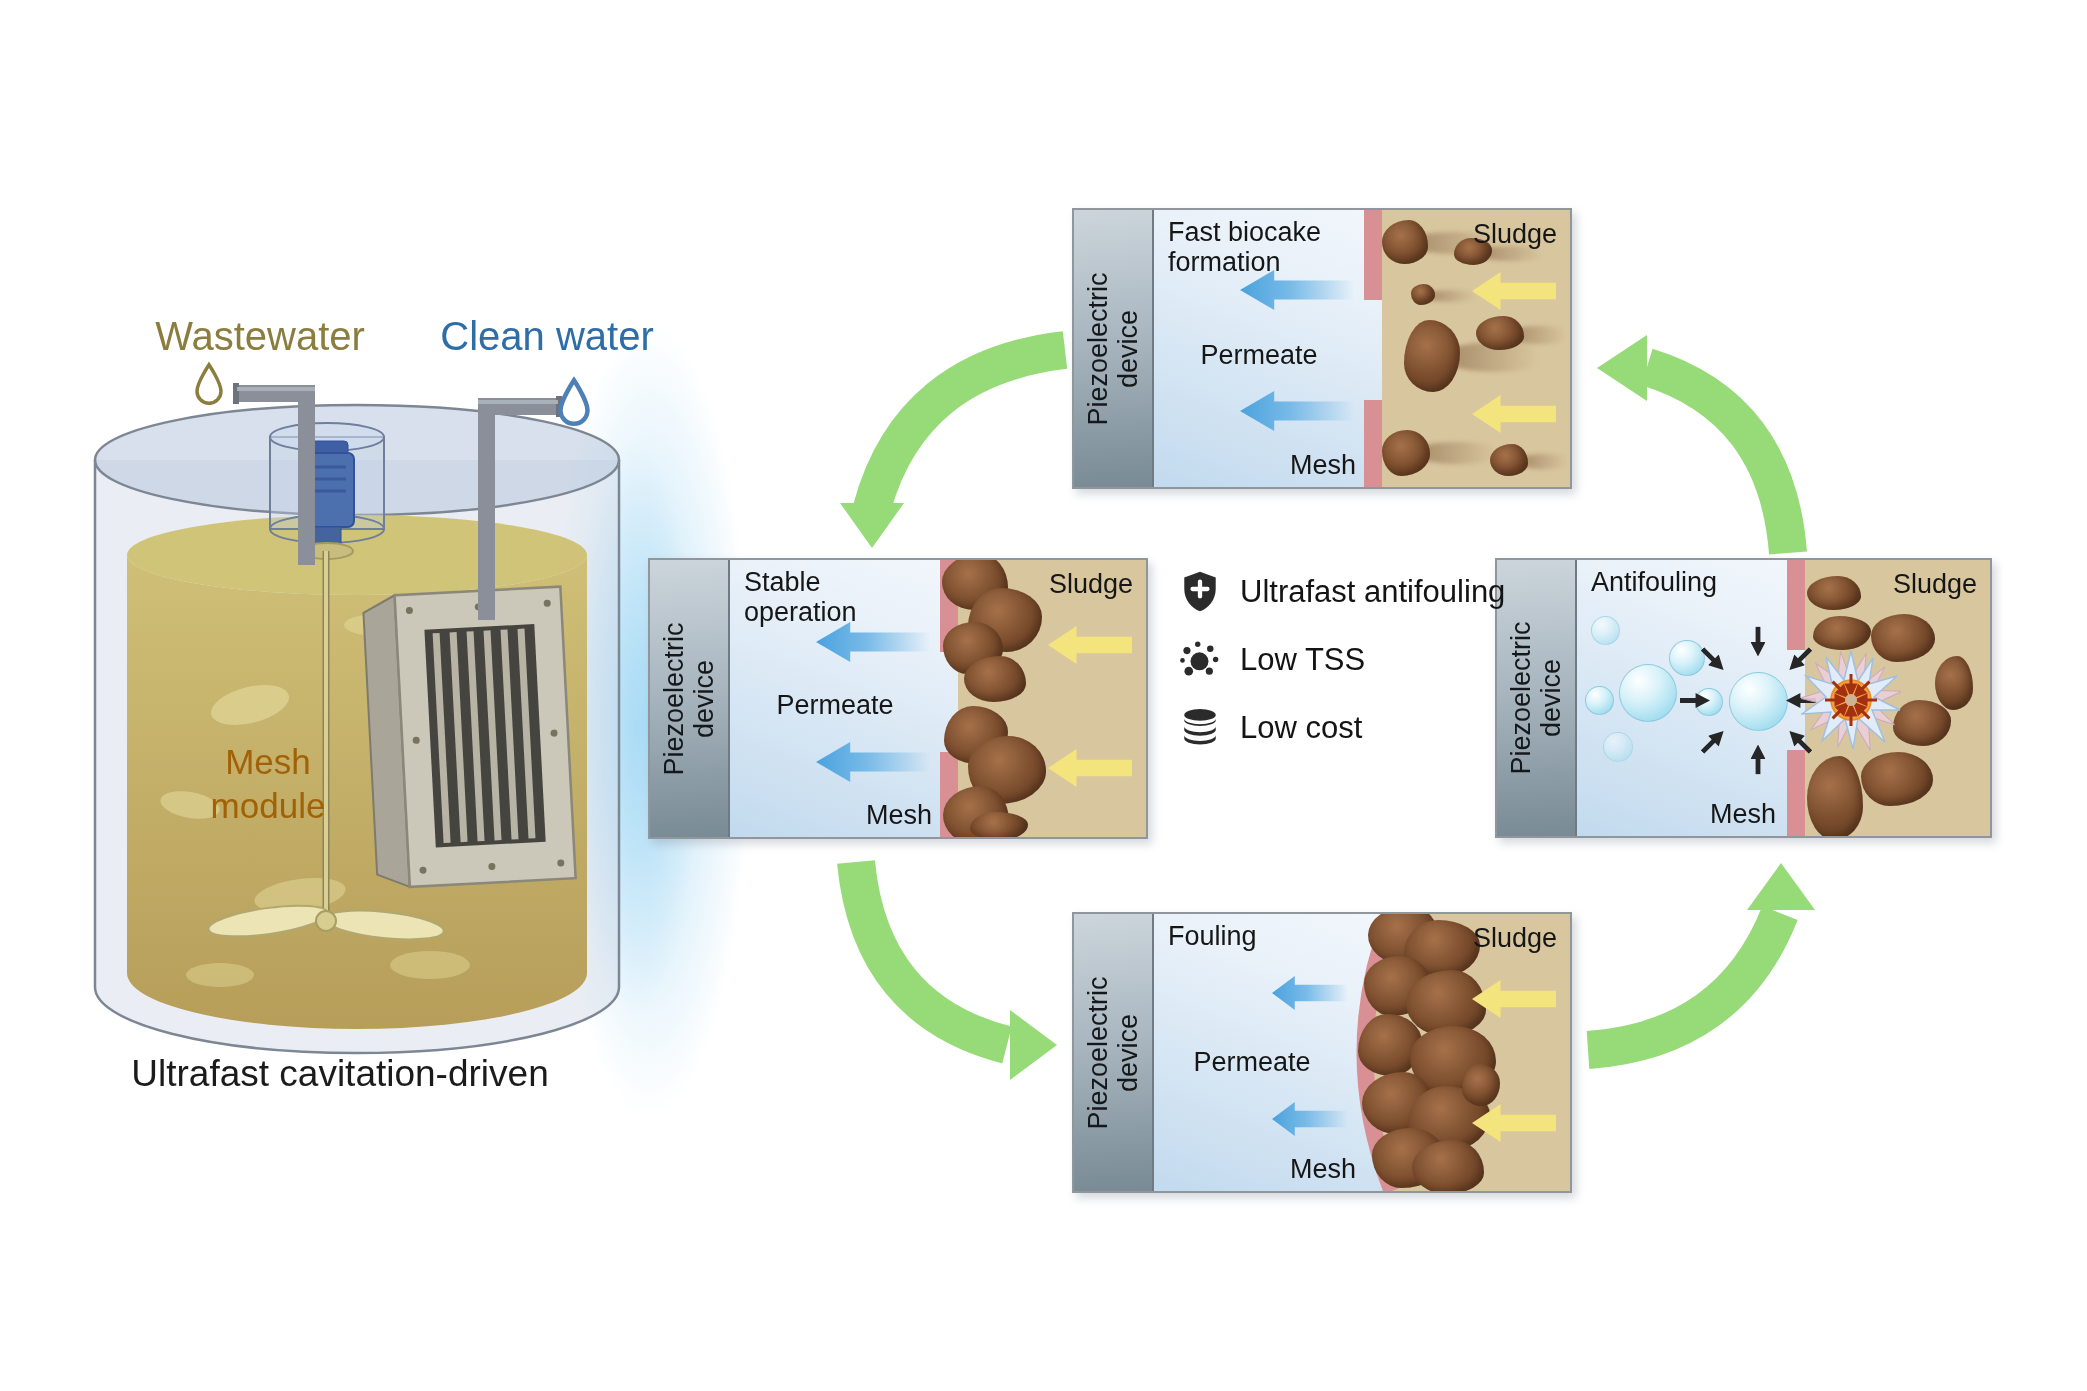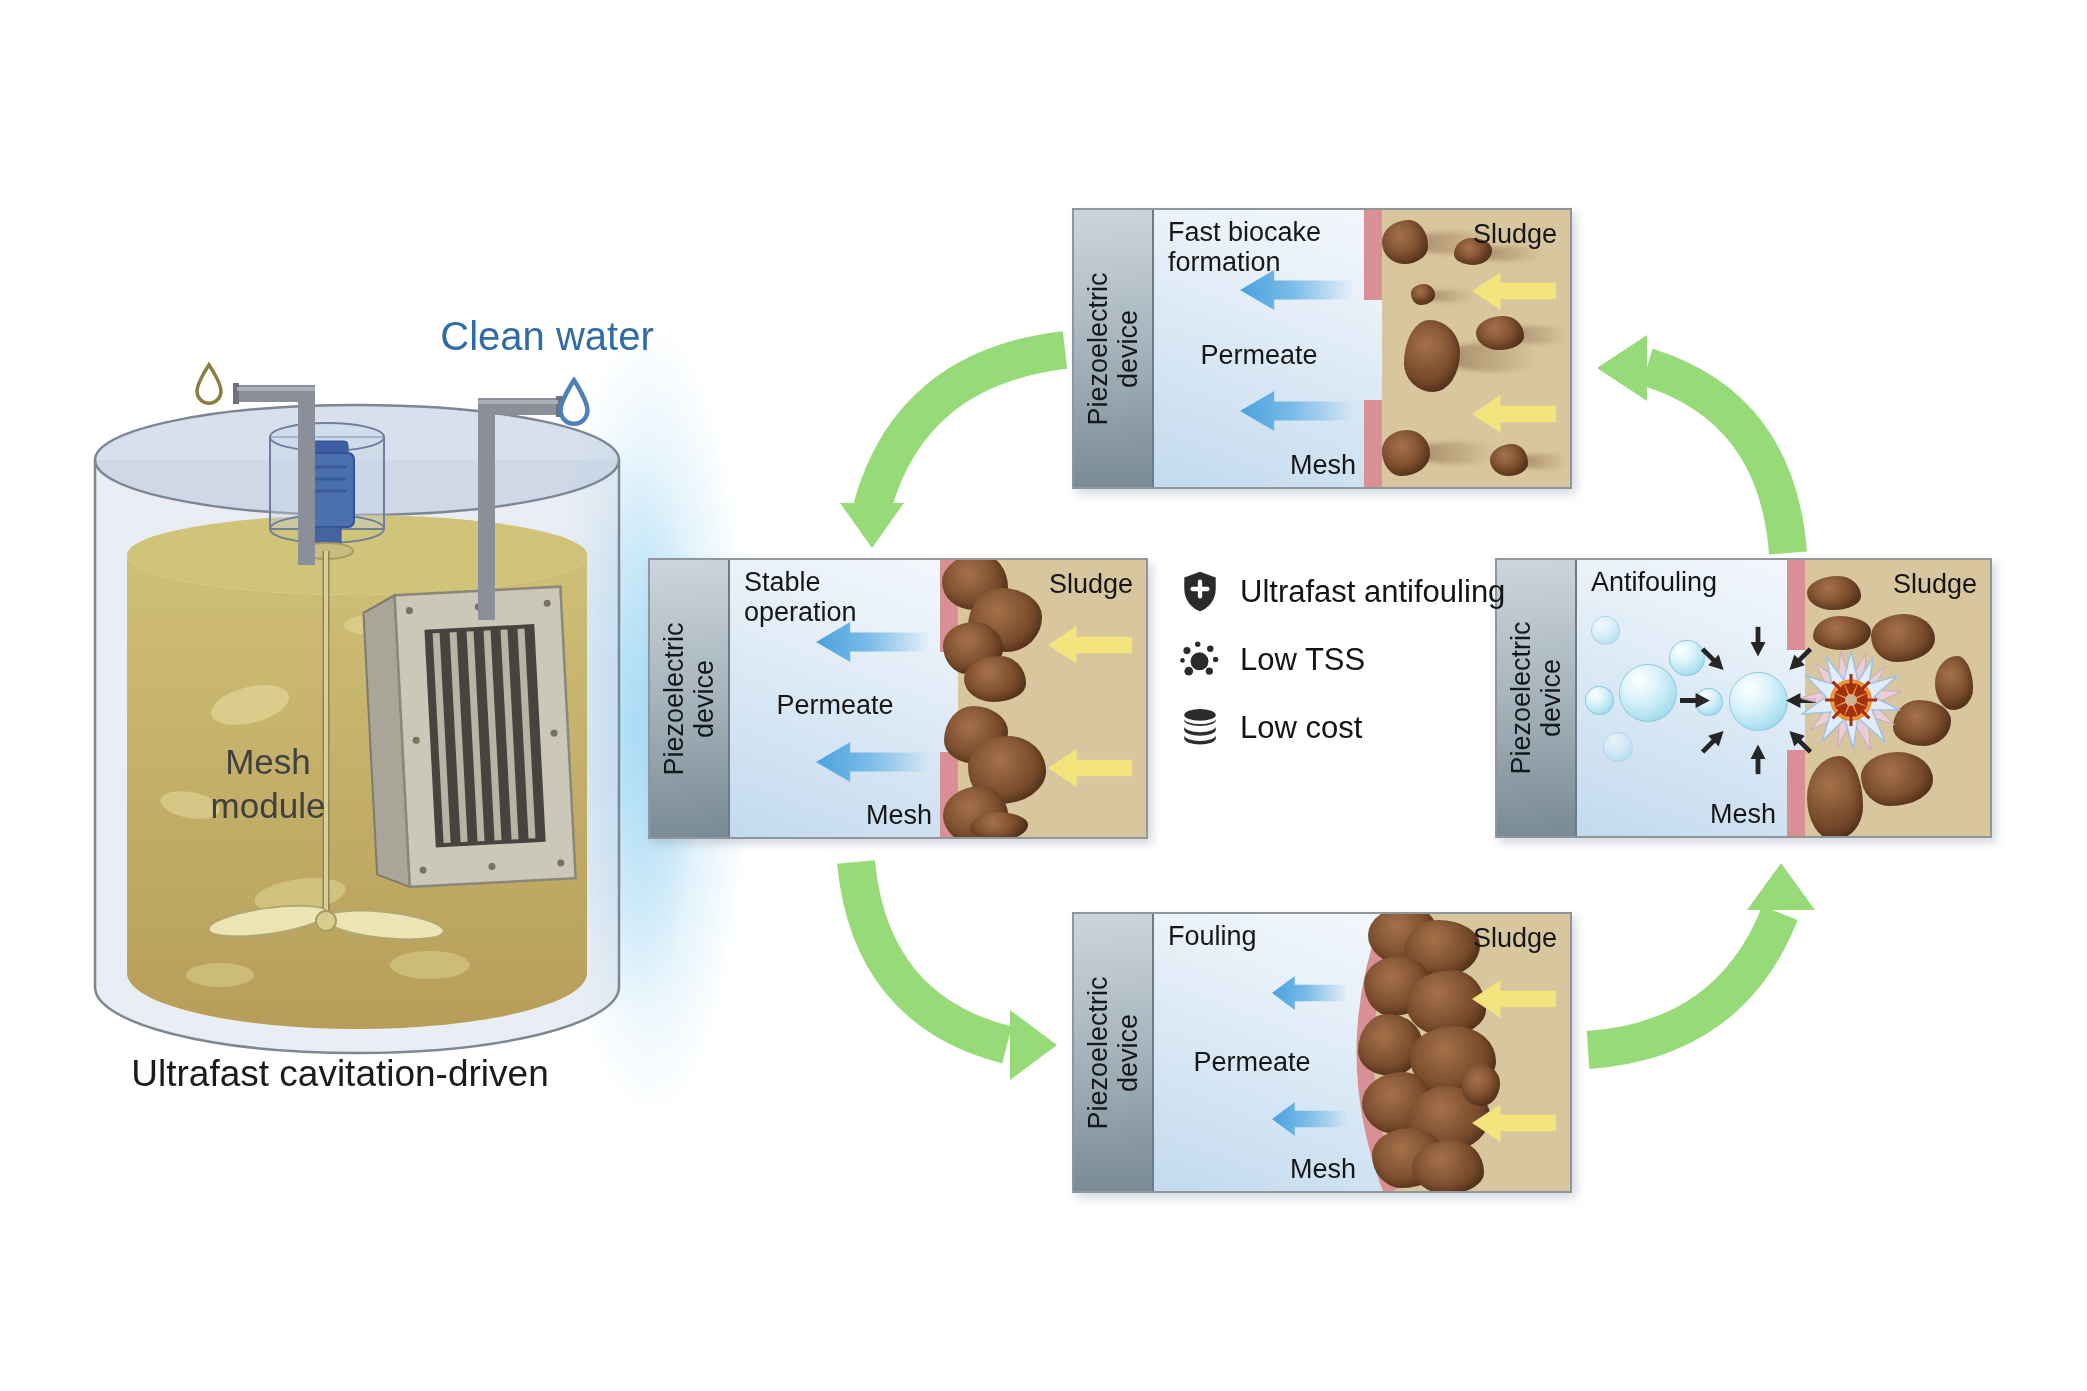--- a/index.html
+++ b/index.html
@@ -57,21 +57,21 @@
     border:1px solid rgba(130,195,218,.8);}
   
   .cycle-arrow{position:absolute; pointer-events:none;}
   
   .features{position:absolute; left:1178px; top:570px; display:flex; flex-direction:column; gap:25px;}
   .feature-row{display:flex; align-items:center; gap:19px; height:43px;}
   .feature-icon{width:43px; height:43px; flex:0 0 43px; display:flex; align-items:center; justify-content:center;}
   .feature-label{font-size:31px; color:#141414; white-space:nowrap;}
   
   .inlet-label{position:absolute; font-size:40px; text-align:center;}
-  .mesh-module-label{position:absolute; left:188px; top:740px; width:160px; text-align:center; font-size:35px; line-height:1.25; color:#404040;}
+  .mesh-module-label{position:absolute; left:188px; top:740px; width:160px; text-align:center; font-size:35px; line-height:1.25; color:#a16207;}
   .caption{position:absolute; left:80px; top:1048px; width:520px; text-align:center; font-size:37px; line-height:1.4; color:#1b1b1b;}
   .beam{position:absolute; pointer-events:none;}
 </style>
 </head>
 <body>
 
 <div id="stage">
 
   <div class="beam" style="left:505px;top:150px;width:290px;height:1140px;background:radial-gradient(50% 50% at 50% 50%, rgba(140,205,240,.58) 0%, rgba(140,205,240,0) 70%);"></div>
   <div class="beam" style="left:545px;top:330px;width:180px;height:800px;background:radial-gradient(50% 50% at 50% 50%, rgba(150,212,244,.55) 0%, rgba(150,212,244,0) 72%);"></div>
@@ -151,20 +151,21 @@
     </g>
   </svg>
 
   <svg style="position:absolute;left:193px;top:360px;" width="32" height="48" viewBox="0 0 24 32">
     <path d="M12,1.5 C12,1.5 3,15 3,21.5 a9,9 0 0 0 18,0 C21,15 12,1.5 12,1.5 Z" fill="#fff" stroke="#8a7d3e" stroke-width="2.6"></path>
   </svg>
   <svg style="position:absolute;left:556px;top:376px;" width="36" height="52" viewBox="0 0 24 32">
     <path d="M12,1.5 C12,1.5 3,15 3,21.5 a9,9 0 0 0 18,0 C21,15 12,1.5 12,1.5 Z" fill="#fff" stroke="#4d80b6" stroke-width="3"></path>
   </svg>
 
+  <div class="inlet-label" style="left:110px;top:314px;width:300px;color:var(--wastewater-text,#8a7d3e);">Wastewater</div>
   <div class="inlet-label" style="left:427px;top:314px;width:240px;color:var(--cleanwater-text,#2e6da6);">Clean water</div>
   <div class="mesh-module-label">Mesh module</div>
   <div class="caption">
     <div>Ultrafast cavitation-driven</div>
   </div>
 
   <svg class="cycle-arrow" style="left:815px;top:320px;" width="270" height="260" viewBox="0 0 270 260">
     <path d="M 250,30 Q 95,48 57,188" fill="none" stroke="var(--green-arrow,#97db79)" stroke-width="38"></path>
     <polygon points="25,183 89,183 57,228" fill="var(--green-arrow,#97db79)"></polygon>
   </svg>

